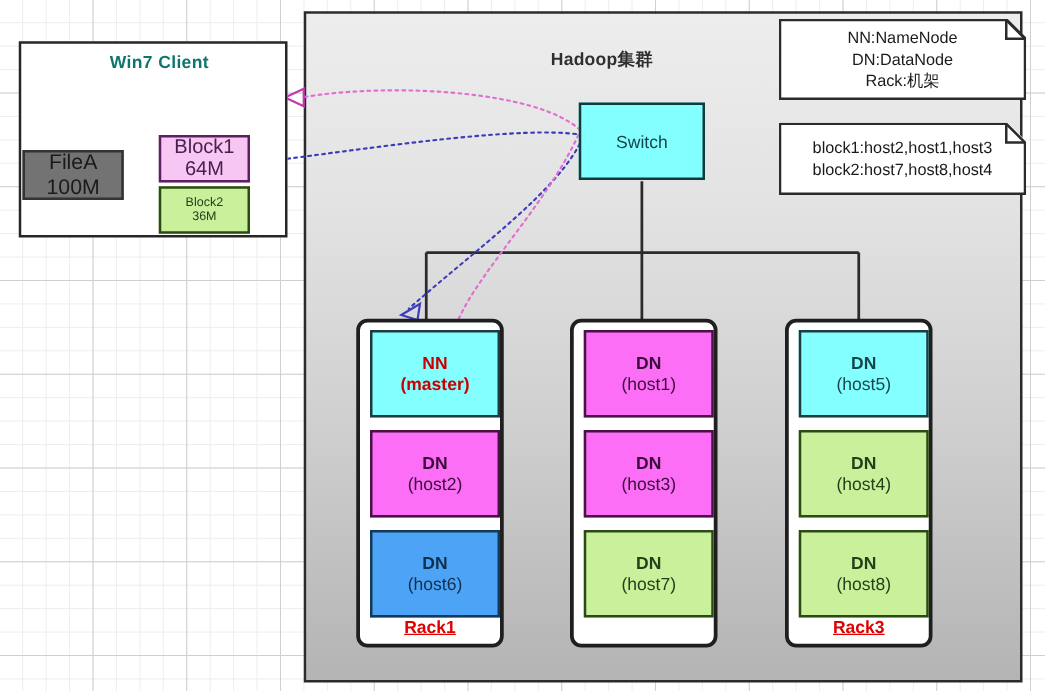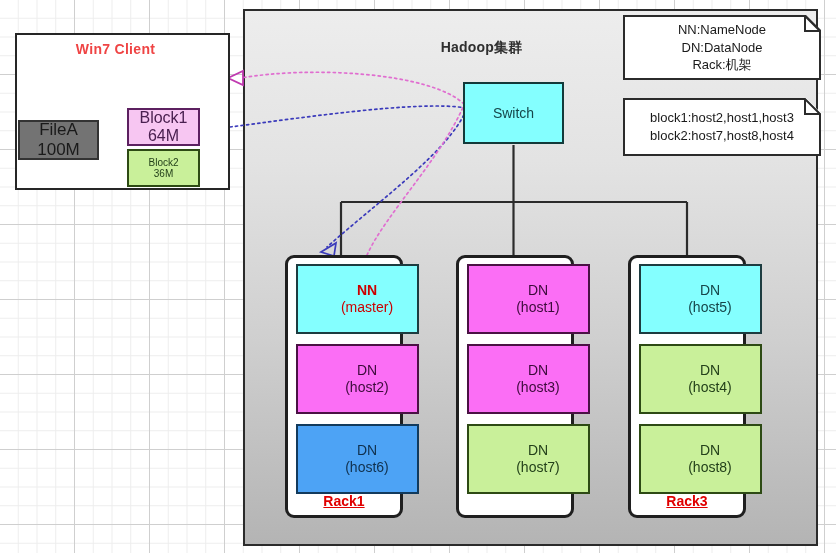--- a/index.html
+++ b/index.html
@@ -21,23 +21,23 @@
     background-position:-1px -1px,-1px -1px,-1px -1px,-1px -1px;
   }
   .abs{position:absolute;box-sizing:border-box;}
 
   
   #win7{
     left:15px;top:33px;width:215px;height:157px;
     background:#ffffff;border:2px solid #262626;
   }
   #win7-title{
-    left:15px;top:38px;width:201px;height:22px;
+    left:27px;top:38px;width:201px;height:22px;
     display:flex;align-items:center;justify-content:center;
-    font-weight:bold;font-size:14px;color:#ef4444;letter-spacing:.3px;
+    font-weight:bold;font-size:14px;color:#0f766e;letter-spacing:.3px;
   }
   .plainbox{
     display:flex;flex-direction:column;align-items:center;justify-content:center;
     line-height:1.15;text-align:center;
   }
   #fileA{
     left:18px;top:120px;width:81px;height:40px;
     background:#737373;border:2px solid #333333;
     font-size:17px;color:#1a1a1a;
   }
@@ -80,30 +80,30 @@
   #rack2{left:456px;}
   #rack3{left:628px;}
   .rack-label{
     position:absolute;left:0;bottom:4px;width:100%;height:20px;
     display:flex;align-items:center;justify-content:center;
     font-weight:bold;font-size:14px;color:#e00000;text-decoration:underline;
   }
   .node{
     position:absolute;left:8px;width:100px;height:66px;
     display:flex;flex-direction:column;align-items:center;justify-content:center;
-    line-height:1.2;text-align:center;font-size:14px;padding-left:19px;
+    line-height:1.2;text-align:center;font-size:14px;
   }
   .n0{top:6px;} .n1{top:86px;} .n2{top:166px;}
   .c-cyan   {background:#84ffff;border:2px solid #1d3c40;color:#16464a;}
   .c-magenta{background:#fb6ef5;border:2px solid #4a1144;color:#3b0b3a;}
   .c-blue   {background:#4da3f5;border:2px solid #123a5c;color:#10304d;}
   .c-green  {background:#c9f09a;border:2px solid #2d4a14;color:#23401a;}
-  .node .nm{font-weight:normal;}
+  .node .nm{font-weight:bold;}
   .node.master .nm{font-weight:bold;color:#cc0000;}
-  .node.master .nh{font-weight:normal;color:#cc0000;}
+  .node.master .nh{font-weight:bold;color:#cc0000;}
 
   
   .note{
     background:#ffffff;
     display:flex;flex-direction:column;align-items:center;justify-content:center;
     line-height:1.35;text-align:center;font-size:13px;color:#1a1a1a;
     filter:drop-shadow(2px 2px 1px rgba(80,80,80,.55));
   }
   #note1{left:623px;top:15px;width:198px;height:65px;
     clip-path:polygon(0 0, calc(100% - 15px) 0, 100% 15px, 100% 100%, 0 100%);

